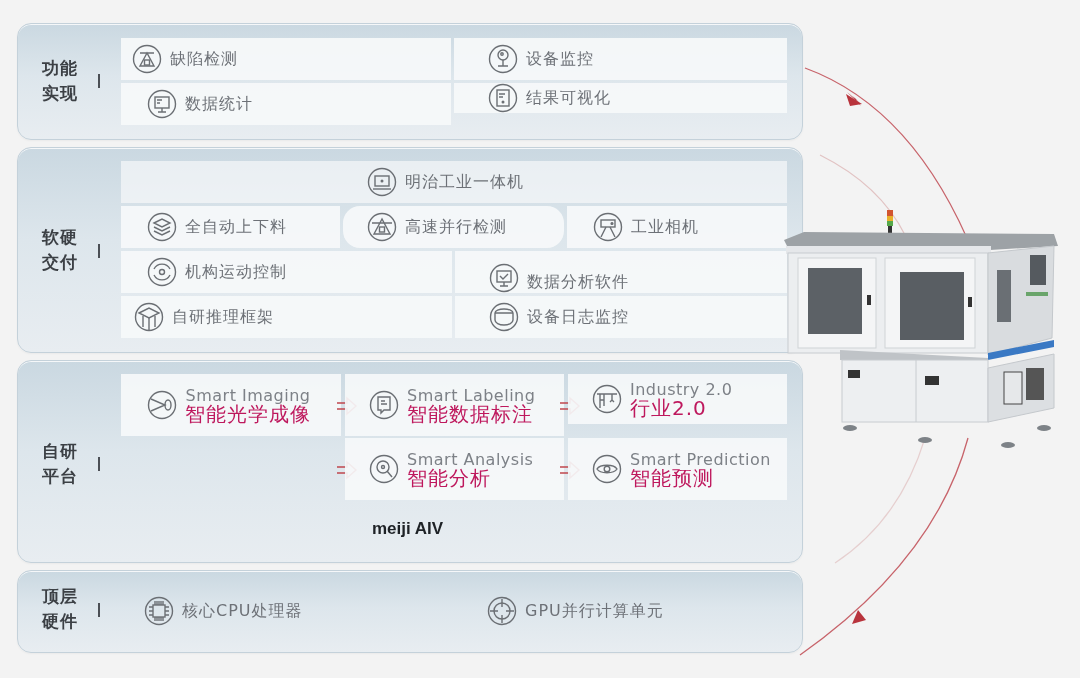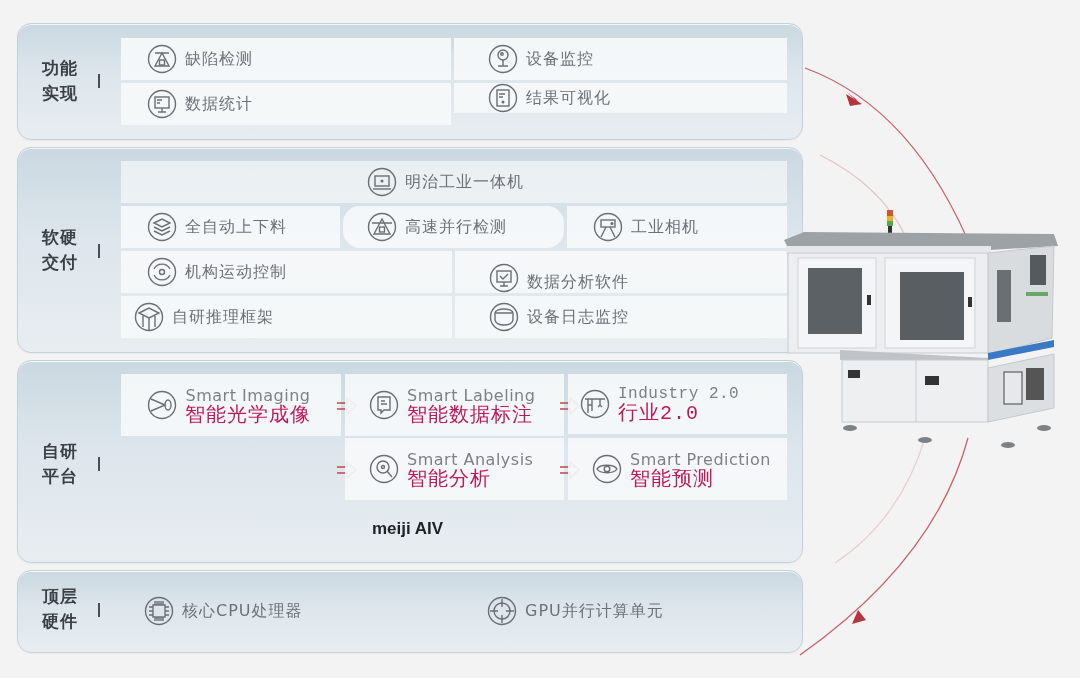--- a/index.html
+++ b/index.html
@@ -72,21 +72,21 @@
 </head>
 <body>
 
 <div class="panel" style="top:23px;height:117px;">
   <div class="panel-label" style="top:32px;">
     <span>功能</span>
     <span>实现</span>
   </div>
   <div class="pipe" style="top:50px;"></div>
 
-  <div class="cell" style="left:103px;top:14px;width:330px;height:42px;padding-left:26px;">
+  <div class="cell" style="left:103px;top:14px;width:330px;height:42px;padding-left:11px;">
     <span class="ic">
       <svg viewBox="0 0 30 30" fill="none" stroke="#6b6f74" stroke-width="1.4">
           <circle cx="15" cy="15" r="13.5"></circle>
           <path d="M8 9h14M15 9l-7 13h14z"></path>
           <rect x="12.5" y="16" width="5" height="5"></rect>
         </svg>
     </span>
     <span>缺陷检测</span>
   </div>
   <div class="cell" style="left:436px;top:14px;width:333px;height:42px;padding-left:34px;">
@@ -254,21 +254,21 @@
     <span class="txt">
         <span class="en">Smart Labeling</span>
         <span class="cn">智能数据标注</span>
       </span>
   </div>
 
   <svg class="arrow" style="left:540px;top:33px;" viewBox="0 0 24 24" fill="none" stroke="#c0474e" stroke-width="1.4">
       <path d="M2 9h10V4l9 8-9 8v-5H2"></path>
     </svg>
 
-  <div class="cell two" style="left:550px;top:13px;width:219px;height:60px;padding-left:12px;font-family:Liberation Mono, monospace;">
+  <div class="cell two" style="left:550px;top:13px;width:219px;height:50px;padding-left:24px;">
     <span class="ic">
       <svg viewBox="0 0 30 30" fill="none" stroke="#6b6f74" stroke-width="1.4">
           <circle cx="15" cy="15" r="13.5"></circle>
           <path d="M5 10h20M8 10v14M12 10v12M8 16h4M20 10v6l-2 2M20 16l2 2"></path>
         </svg>
     </span>
     <span class="txt">
         <span class="en">Industry 2.0</span>
         <span class="cn">行业2.0</span>
       </span>

